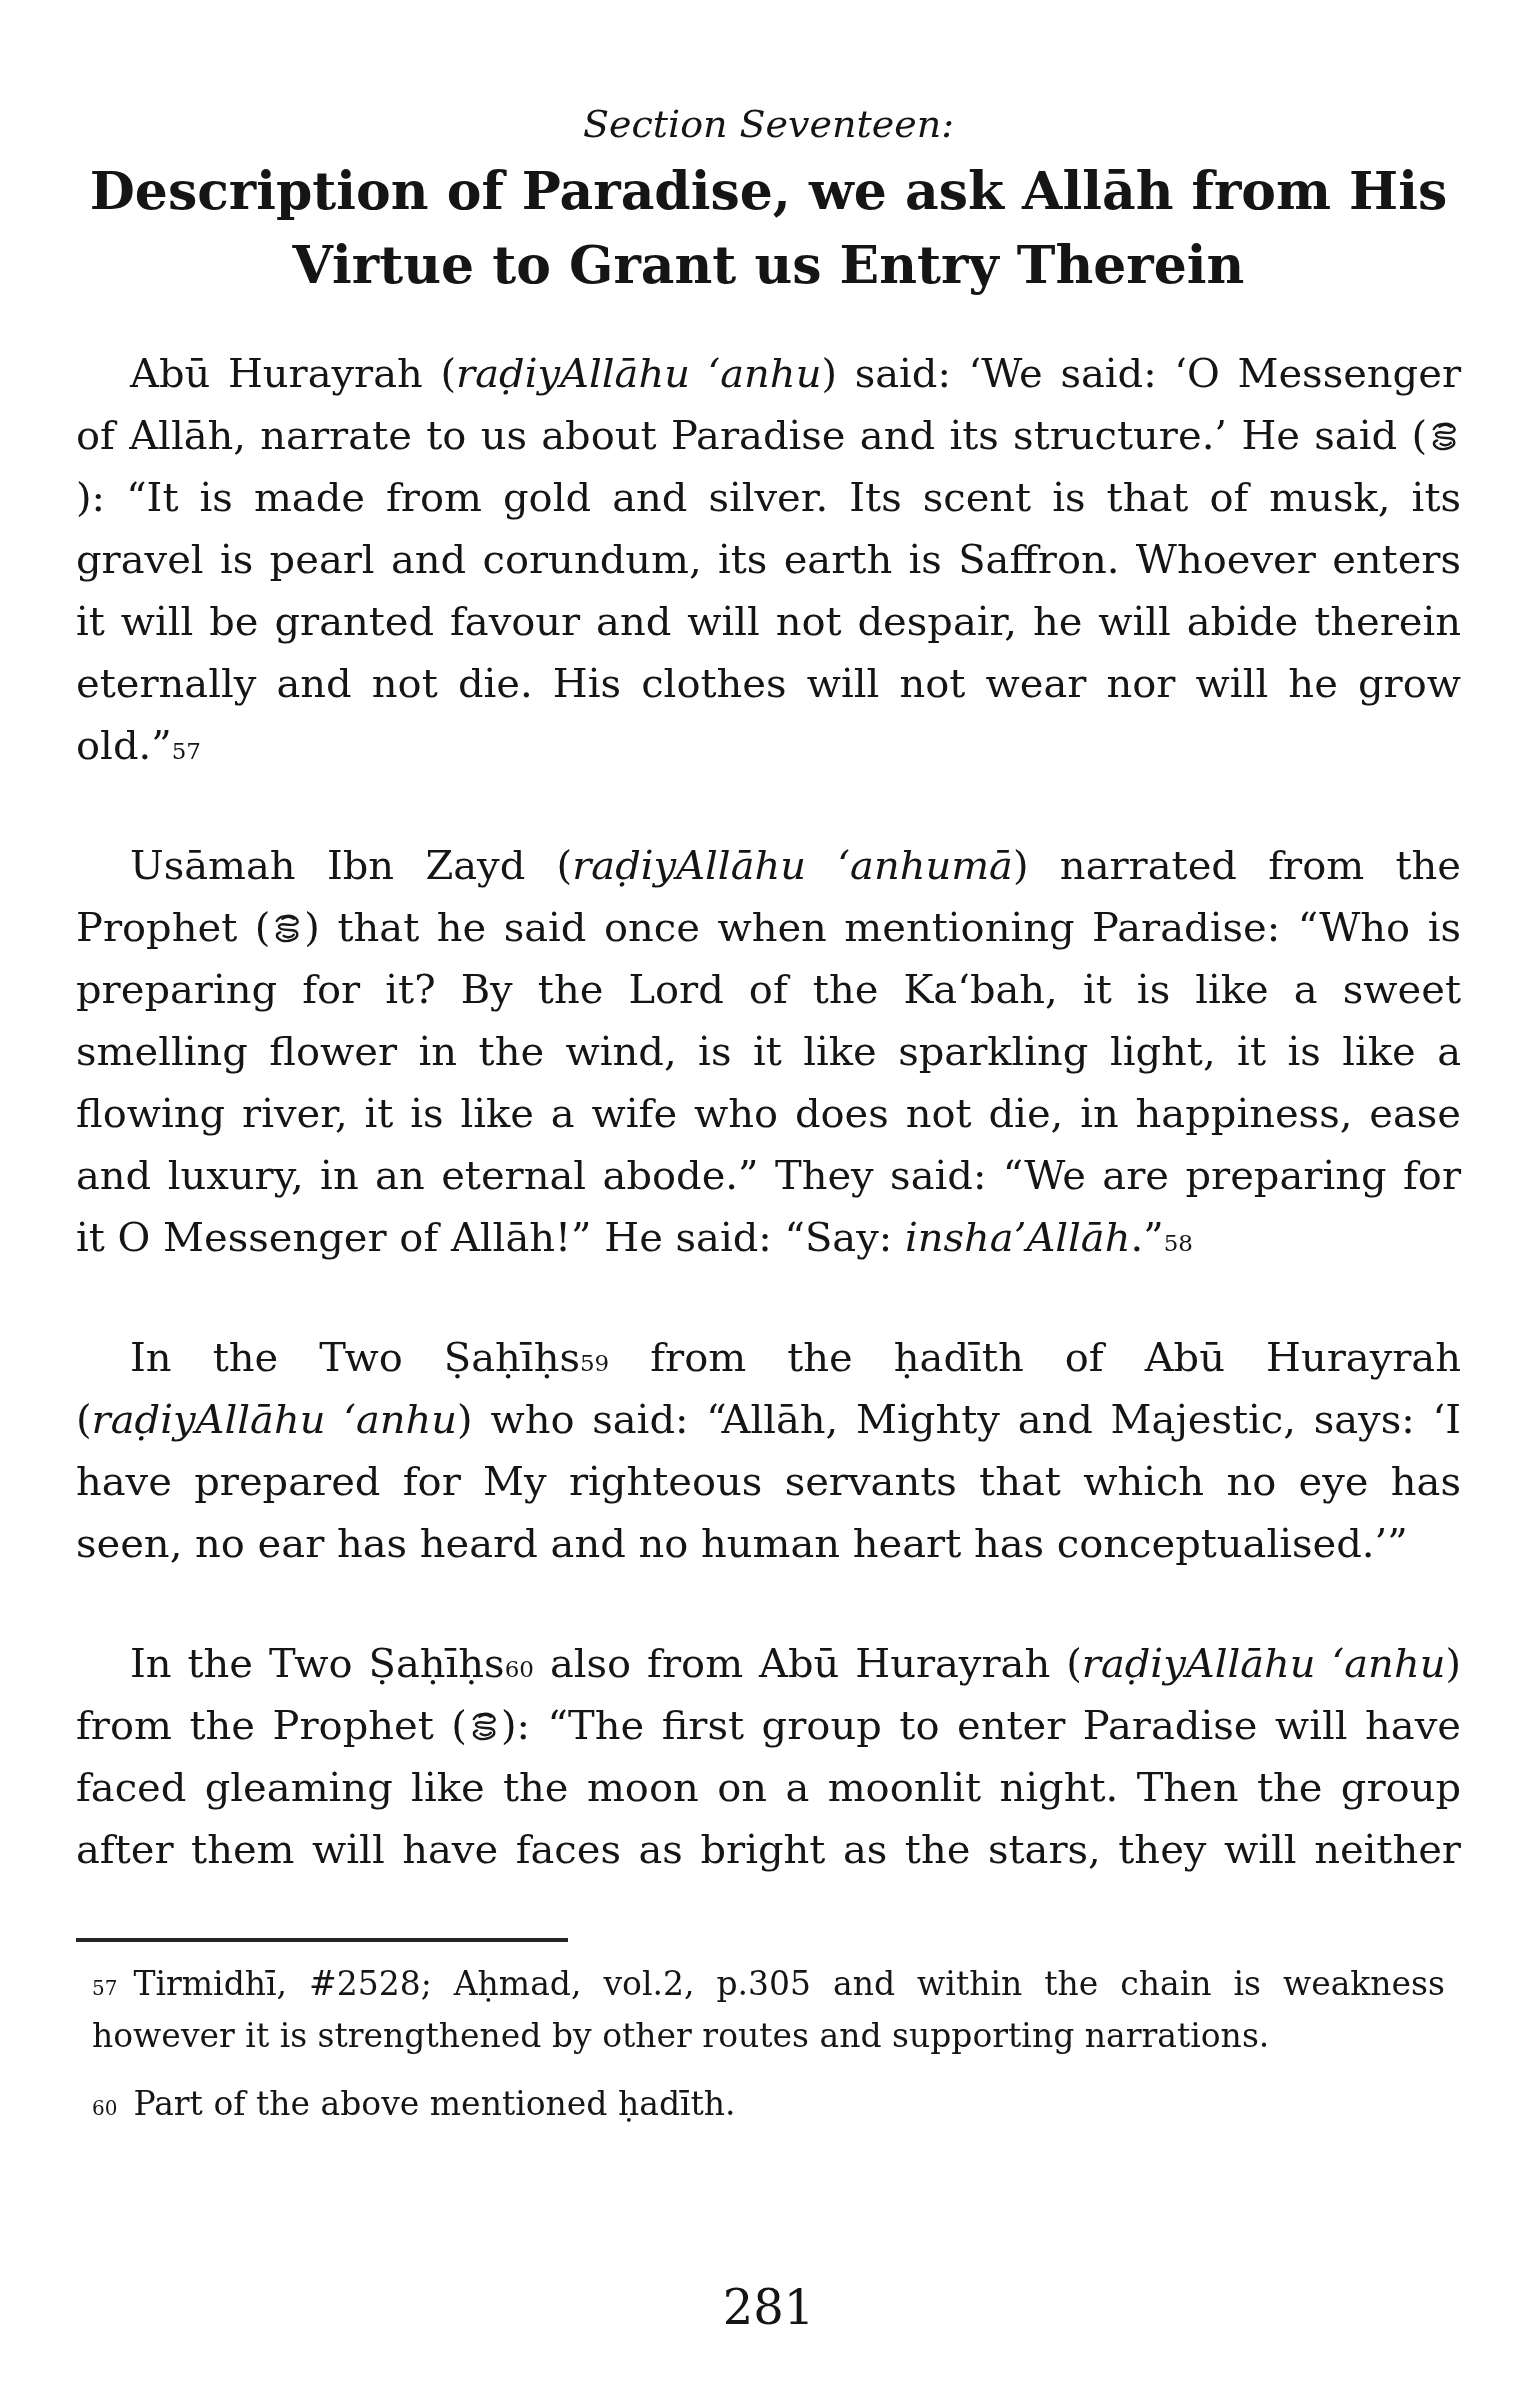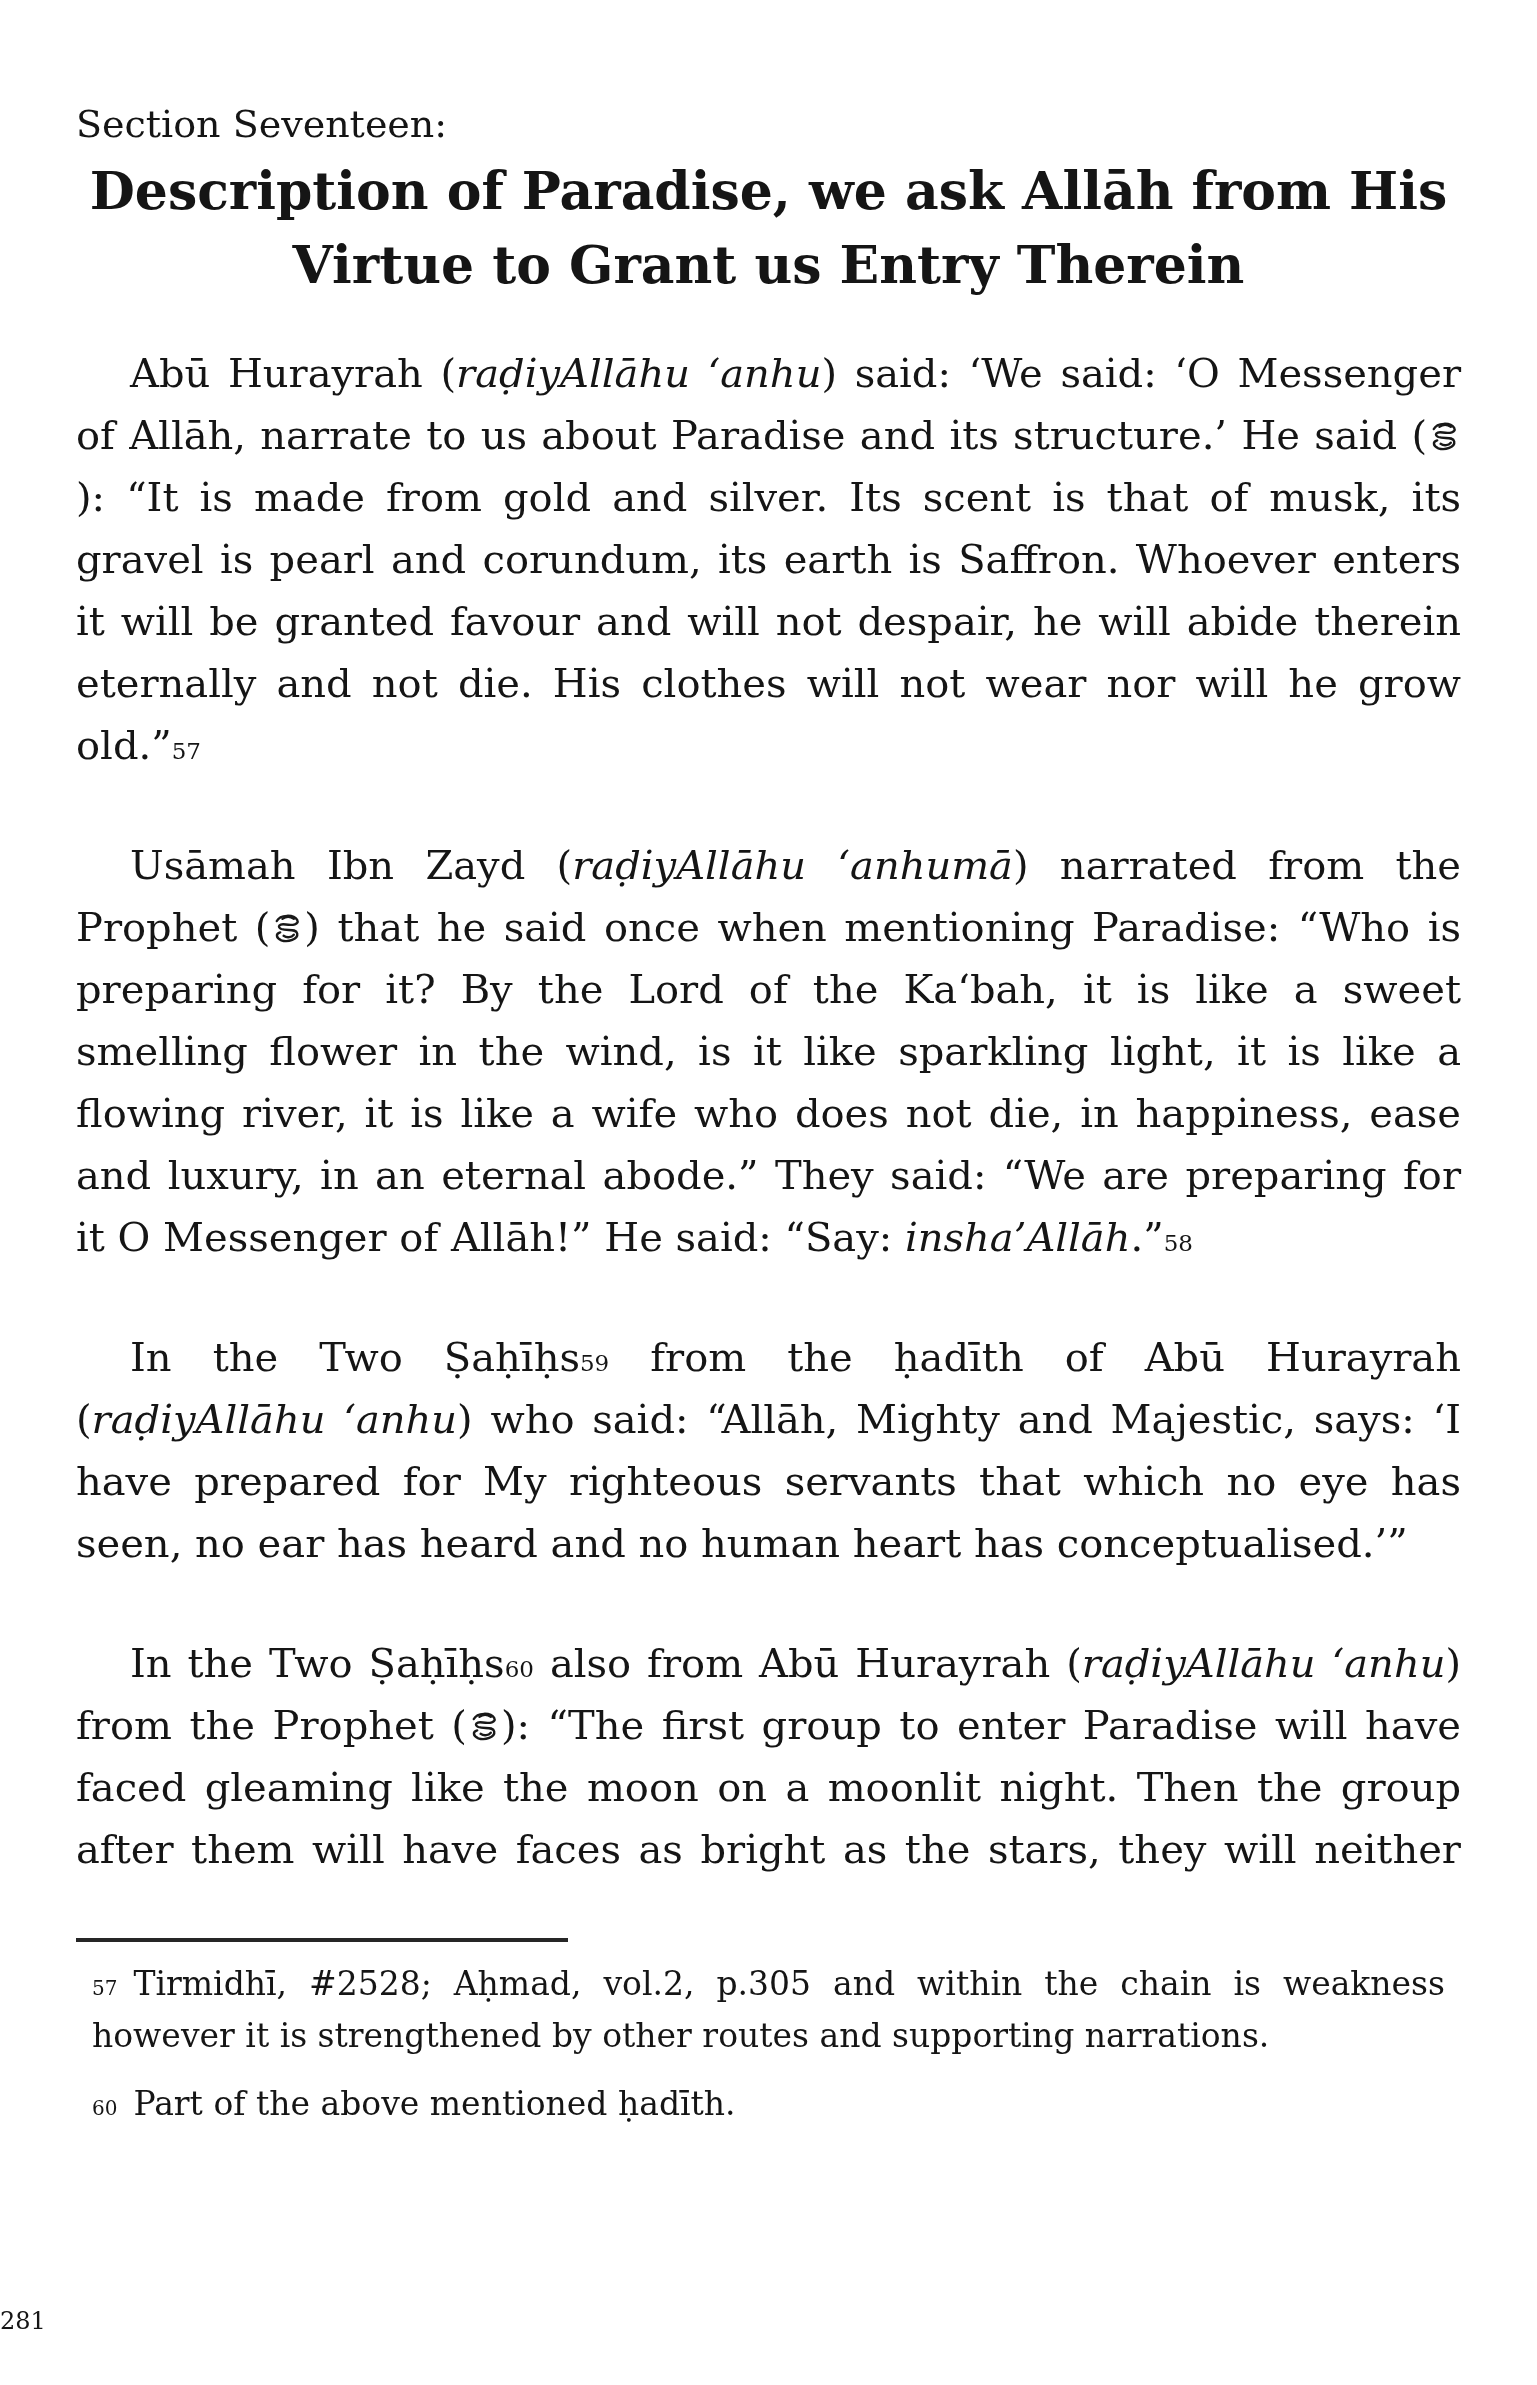--- a/index.html
+++ b/index.html
@@ -22,22 +22,24 @@
     letter-spacing:.4px;
     white-space:nowrap;
   }
   .head-rule{
     margin-top:30px;
     height:5px;
     background:#262626;
   }
   .kicker{
     margin-top:54px;
+    text-align:center;
     font-size:38px;
     line-height:48px;
+    font-style:italic;
   }
   .section-title{
     margin:6px 0 0 0;
     font-weight:bold;
     text-align:center;
     font-size:52px;
     line-height:74px;
   }
   .body-text{
     margin-top:40px;
@@ -68,22 +70,22 @@
     font-size:33px;
     line-height:52px;
     text-align:justify;
   }
   .fn{margin:16px;}
   .fn > sup{margin-right:16px;font-size:20px;}
   .page-number{
     position:absolute;
     left:0;right:0;
     bottom:50px;
-    text-align:left;
-    font-size:24px;
+    text-align:center;
+    font-size:48px;
   }
 </style>
 </head>
 <body>
 
 <div class="page">
 
 
   <div class="kicker">Section Seventeen:</div>
 

